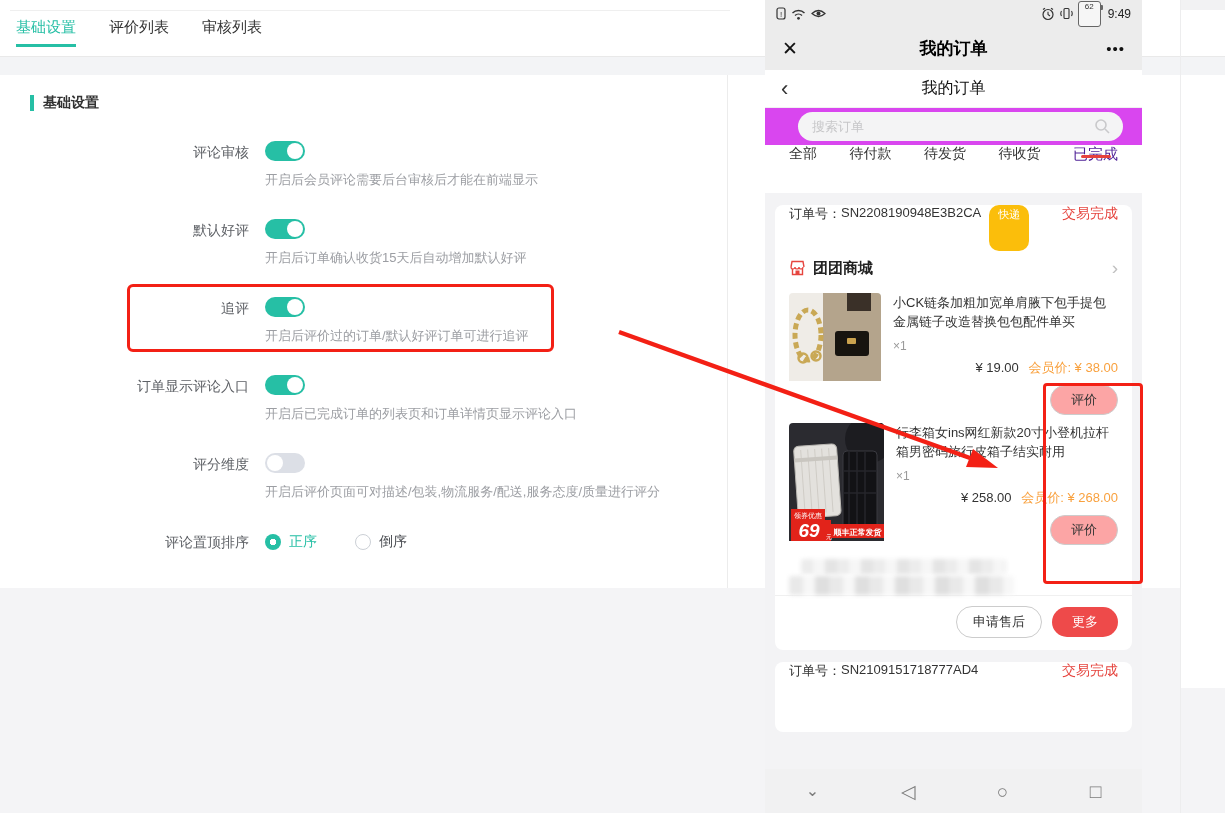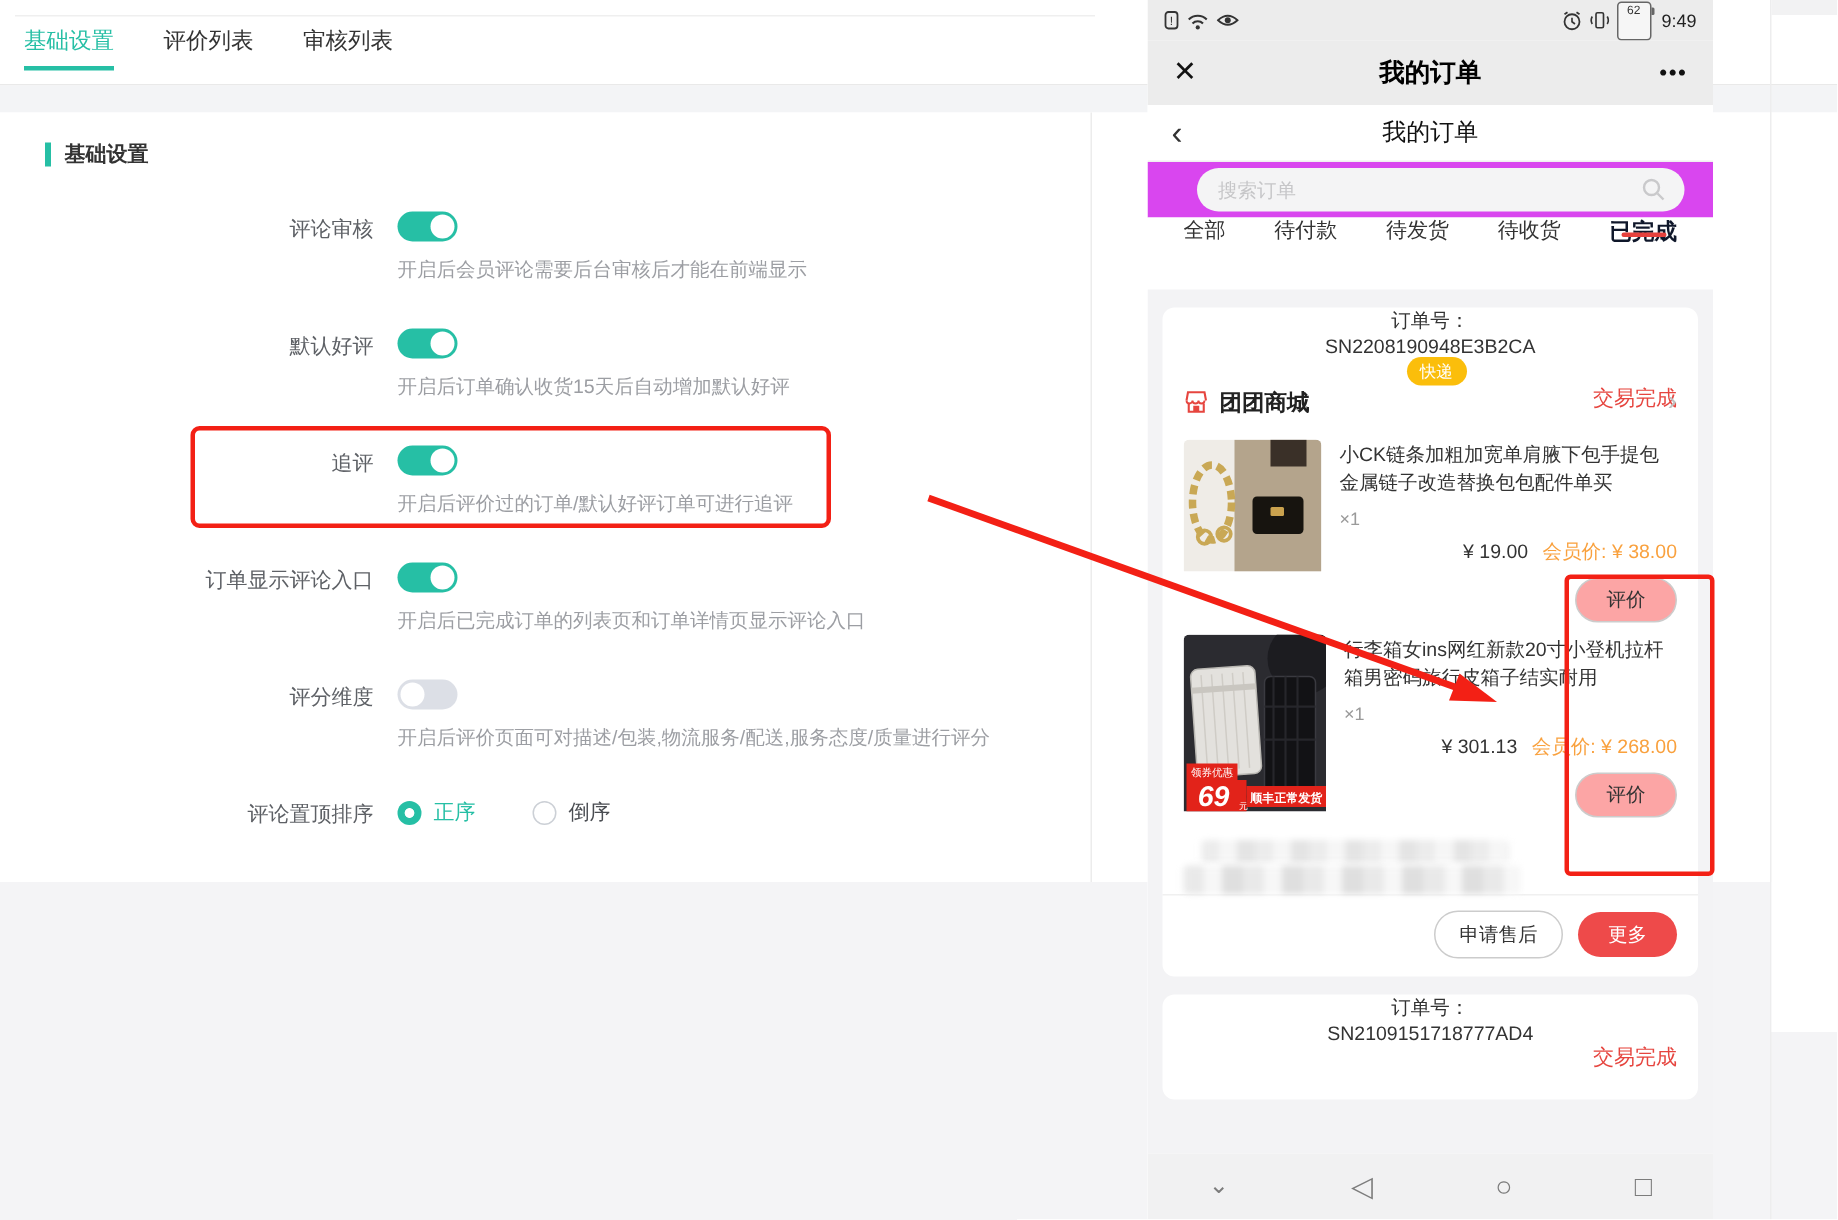--- a/index.html
+++ b/index.html
@@ -57,25 +57,25 @@
   .wx-title { position:absolute; left:0; right:0; text-align:center; font-size:17px; font-weight:600; color:#000; }
   .wx-more { margin-left:auto; font-size:15px; letter-spacing:1px; color:#111; cursor:pointer; z-index:1; }
   .app-header { height:38px; background:#fff; border-bottom:1px solid #f0f0f0; position:relative; display:flex; align-items:center; flex:none; }
   .back-glyph { position:absolute; left:16px; font-size:22px; line-height:20px; color:#333; cursor:pointer; }
   .app-title { width:100%; text-align:center; font-size:16px; font-weight:500; color:#111; }
   .search-row { height:37px; background:#d946ef; display:flex; align-items:center; padding:0 19px 0 33px; flex:none; }
   .search-pill { flex:1; height:29px; background:#f4f4f5; border-radius:15px; display:flex; align-items:center; padding:0 12px 0 14px; color:#c6c6c8; font-size:13px; cursor:text; }
   .search-pill .sp { flex:1; }
   .order-tabs { height:48px; background:#fff; display:flex; align-items:flex-start; justify-content:space-between; padding:0 24px; font-size:14px; color:#333; flex:none; }
   .order-tab { display:flex; align-items:center; position:relative; cursor:pointer; }
-  .order-tab.active { font-weight:700; font-size:15px; color:#0f172a; }
+  .order-tab.active { font-weight:400; font-size:15px; color:#4c1d95; }
   .order-tab.active::after { content:""; position:absolute; left:50%; transform:translateX(-50%); bottom:6px; width:30px; height:3px; background:#e6413d; border-radius:2px; }
   .phone-body { flex:1; background:#f3f3f5; padding:12px 10px 0; overflow:hidden; }
   .order-card { background:#fff; border-radius:8px; padding:0 14px; }
-  .order-head { display:flex; align-items:center; height:46px; font-size:13px; color:#333;flex-direction:column; }
+  .order-head { display:flex; height:46px; font-size:13px; color:#333; }
   .badge { margin-left:8px; background:#fbbe0b; color:#fff; font-size:11px; padding:2px 9px; border-radius:10px; }
   .order-status { margin-left:auto; color:#e6453f; font-size:14px; }
   .store-row { display:flex; align-items:center; height:34px; cursor:pointer; }
   .store-name { font-size:15px; font-weight:700; color:#222; margin-left:7px; }
   .store-chevron { margin-left:auto; color:#c0c0c0; font-size:19px; font-weight:400; }
   .prod-row { display:flex; margin-top:8px; }
   .thumb { flex:none; border-radius:4px; overflow:hidden; }
   .prod-info { flex:1; margin-left:12px; display:flex; flex-direction:column; }
   .prod-title { font-size:13px; color:#333; line-height:19px; }
   .prod-qty { font-size:12px; color:#9a9a9a; margin-top:8px; }
@@ -317,21 +317,21 @@
               <text x="20" y="114" font-size="19" font-weight="bold" font-style="italic" text-anchor="middle" fill="#fff">69</text>
               <text x="37" y="116" font-size="6" fill="#fff">元</text>
               <rect x="42" y="101" width="53" height="14" fill="#e2231a"></rect>
               <text x="68.5" y="111.5" font-size="8" font-weight="bold" text-anchor="middle" fill="#fff">顺丰正常发货</text>
             </svg>
           </div>
           <div class="prod-info">
             <div class="prod-title">行李箱女ins网红新款20寸小登机拉杆箱男密码旅行皮箱子结实耐用</div>
             <div class="prod-qty">×1</div>
             <div class="price-line">
-              <span>¥ 301.13</span>
+              <span>¥ 258.00</span>
               <span class="member-price">会员价: ¥ 268.00</span>
             </div>
             <div class="action-line">
               <span class="btn-eval">评价</span>
             </div>
           </div>
         </div>
 
         <div class="blur-wrap">
           <div class="blur1"></div>

